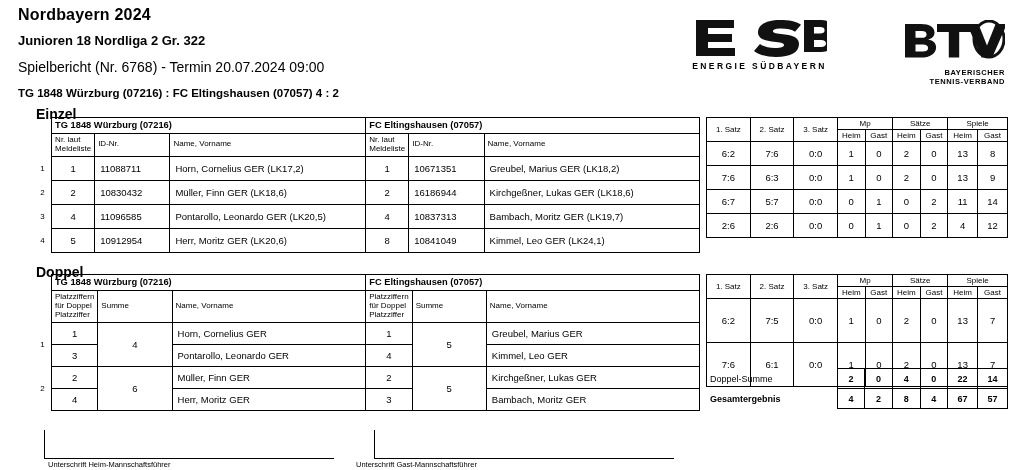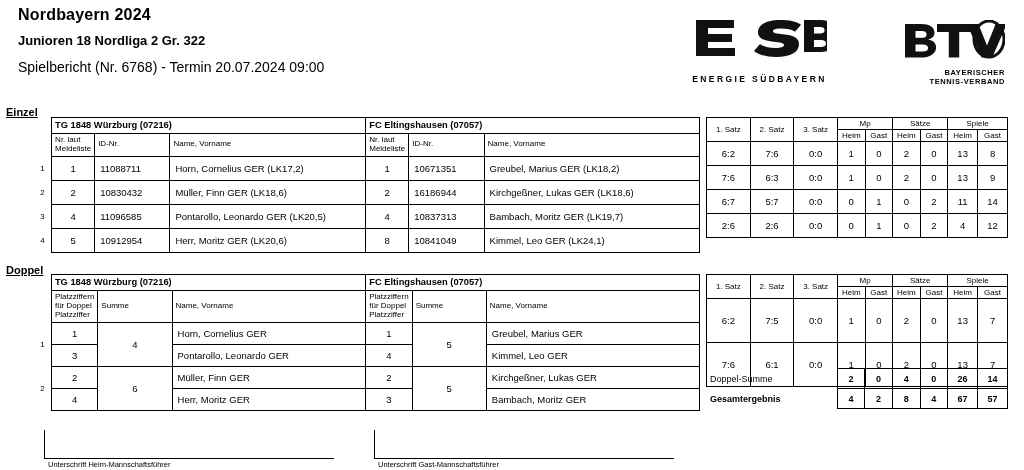--- a/index.html
+++ b/index.html
@@ -13,27 +13,27 @@
   
   .hdr{position:absolute;left:18px;top:6px;}
   .hdr .t1{font-size:16px;font-weight:bold;letter-spacing:0.2px;}
   .hdr .t2{font-size:13px;font-weight:bold;margin-top:9px;}
   .hdr .t3{font-size:14px;margin-top:11px;}
   .hdr .t4{font-size:11.5px;font-weight:bold;margin-top:12px;}
 
   
   .esb{position:absolute;left:692px;top:16px;width:135px;text-align:center;}
   .esb svg{display:block;}
-  .esb .sub{font-size:8.5px;letter-spacing:2.4px;margin-top:16px;font-weight:bold;}
+  .esb .sub{font-size:8.5px;letter-spacing:2.4px;margin-top:3px;font-weight:bold;}
   .btv{position:absolute;left:893px;top:20px;width:112px;text-align:right;}
   .btv .sub1{font-size:7.5px;letter-spacing:.6px;font-weight:bold;margin-top:4px;}
   .btv .sub2{font-size:7.5px;letter-spacing:.6px;font-weight:bold;}
 
   
-  .seclabel{position:absolute;font-size:11px;font-weight:bold;left:6px;text-decoration:underline;}
+  .seclabel{position:absolute;font-size:14px;font-weight:bold;left:36px;}
 
   
   table{border-collapse:collapse;position:absolute;}
   td,th{border:1px solid #000;padding:0;font-size:9.5px;vertical-align:middle;}
   .noline{border:none;}
 
   .lbl{font-size:8px;line-height:1.12;padding:2px 3px;}
   .lbl b{font-size:9.3px;}
   .cellpad{padding:3px 5px;font-size:9.5px;}
   .ctr{text-align:center;}
@@ -55,20 +55,21 @@
 </style>
 </head>
 <body>
 
 <div class="page">
 
   <div class="hdr">
     <div class="t1">Nordbayern 2024</div>
     <div class="t2">Junioren 18 Nordliga 2 Gr. 322</div>
     <div class="t3">Spielbericht (Nr. 6768) - Termin 20.07.2024 09:00</div>
+    <div class="t4">TG 1848 Würzburg (07216) : FC Eltingshausen (07057)   4 : 2</div>
   </div>
 
   <div class="esb">
     <svg width="135" height="42" viewBox="0 0 135 42">
       <rect x="0" y="0" width="135" height="42" fill="#ffffff"></rect>
       <g fill="#111111">
 
         <path d="M4 4 h38 v8 h-26 v6 h24 v8 h-24 v6 h27 v8 h-39 z"></path>
 
         <path d="M88 4 c-14 0 -22 5 -22 12 c0 7 7 9 18 10 c6 .5 8 1.5 8 3 c0 2 -3 3 -9 3 c-7 0 -12 -1.5 -15 -4 l-6 7 c5 4 13 6 22 6 c15 0 23 -5 23 -13 c0 -7 -7 -9 -18 -10 c-6 -.6 -8 -1.4 -8 -2.8 c0 -1.8 3 -2.6 8 -2.6 c6 0 11 1.2 14 3.2 l6 -7 c-5 -3.4 -12 -4.8 -21 -4.8 z"></path>
@@ -378,36 +379,36 @@
         <col style="width:26px">
         <col style="width:26px">
     </colgroup>
     <tbody>
         <tr class="sumrow">
       <td class="noline sumlabel">Doppel-Summe</td>
       <td class="ctr bold">2</td>
       <td class="ctr bold">0</td>
       <td class="ctr bold">4</td>
       <td class="ctr bold">0</td>
-      <td class="ctr bold">26</td>
+      <td class="ctr bold">22</td>
       <td class="ctr bold">14</td>
     </tr>
     <tr class="sumrow">
       <td class="noline sumlabel bold">Gesamtergebnis</td>
       <td class="ctr bold">4</td>
       <td class="ctr bold">2</td>
       <td class="ctr bold">8</td>
       <td class="ctr bold">4</td>
       <td class="ctr bold">67</td>
       <td class="ctr bold">57</td>
     </tr>
   </tbody>
     </table>
 
   <div class="vline" style="left:44px;top:430px;height:28px;"></div>
   <div class="sigline" style="left:44px;top:458px;width:290px;"></div>
   <div class="sig" style="left:48px;top:460px;">Unterschrift Heim-Mannschaftsführer</div>
 
   <div class="vline" style="left:374px;top:430px;height:28px;"></div>
   <div class="sigline" style="left:374px;top:458px;width:300px;"></div>
-  <div class="sig" style="left:378px;top:460px;">Unterschrift Gast-Mannschaftsführer</div>
+  <div class="sig" style="left:356px;top:460px;">Unterschrift Gast-Mannschaftsführer</div>
 
 </div>
 
 </body></html>

